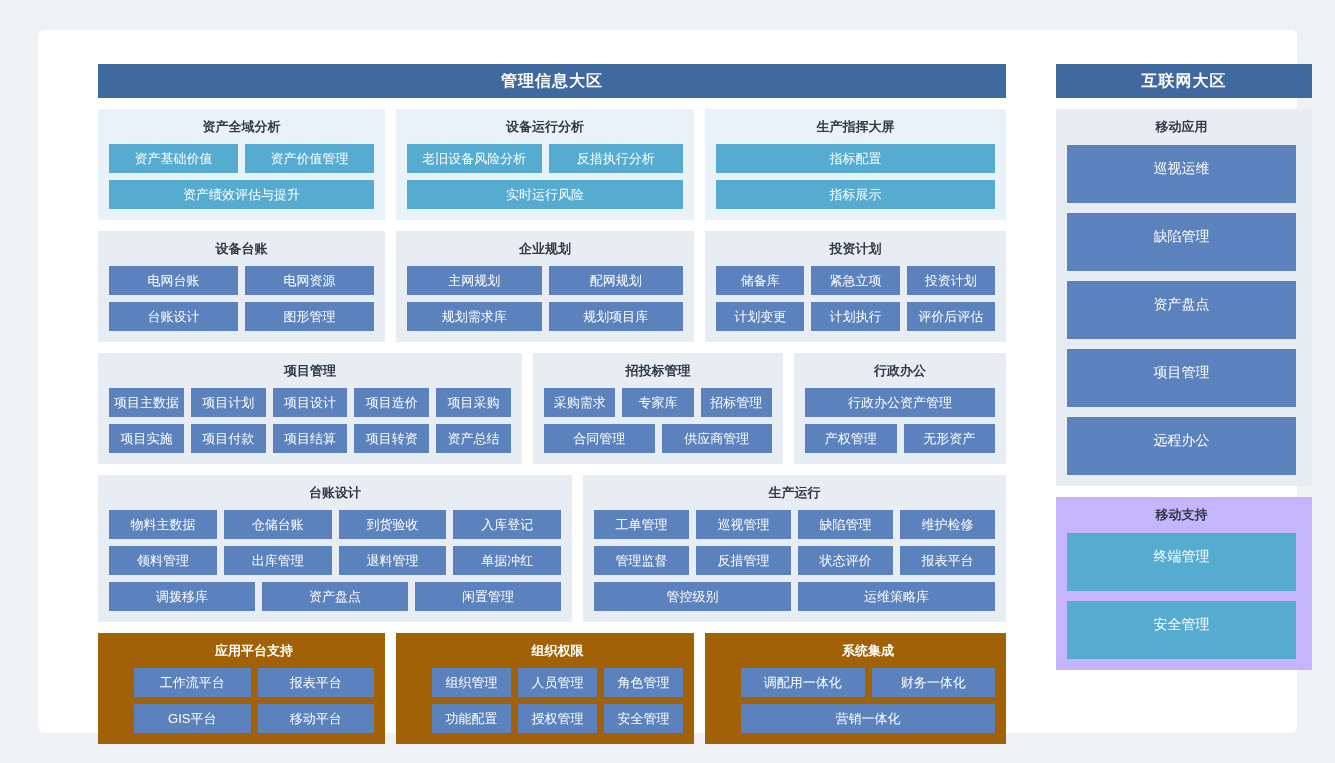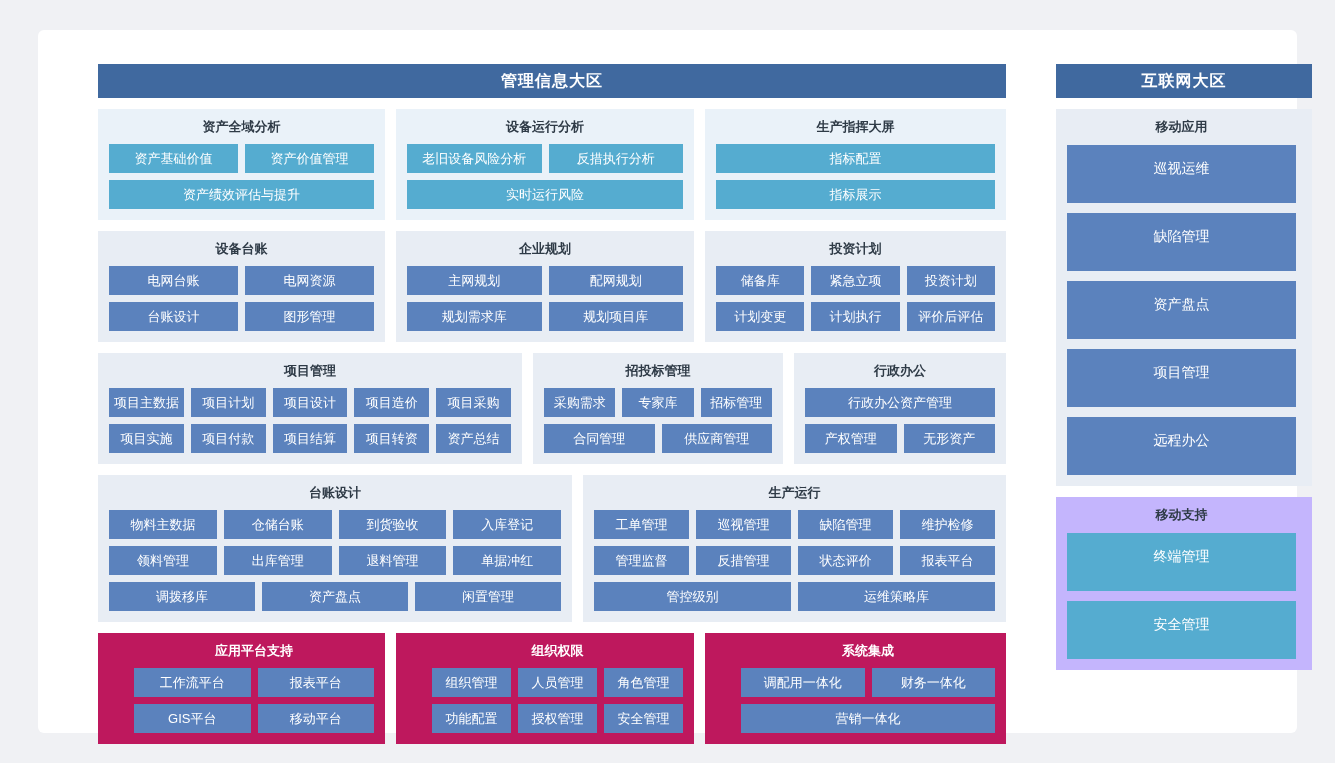--- a/index.html
+++ b/index.html
@@ -72,21 +72,21 @@
     background: #e8edf4;
     padding: 9px 11px 11px 11px;
     box-sizing: border-box;
     display: flex;
     flex-direction: column;
   }
   .group.tinted {
     background: #eaf2f9;
   }
   .group.dark {
-    background: #be185d;
+    background: #a16207;
     padding-left: 36px;
   }
   .group-title {
     text-align: center;
     font-size: 13px;
     font-weight: bold;
     color: #2f3b47;
     margin-bottom: 8px;
     line-height: 18px;
   }

